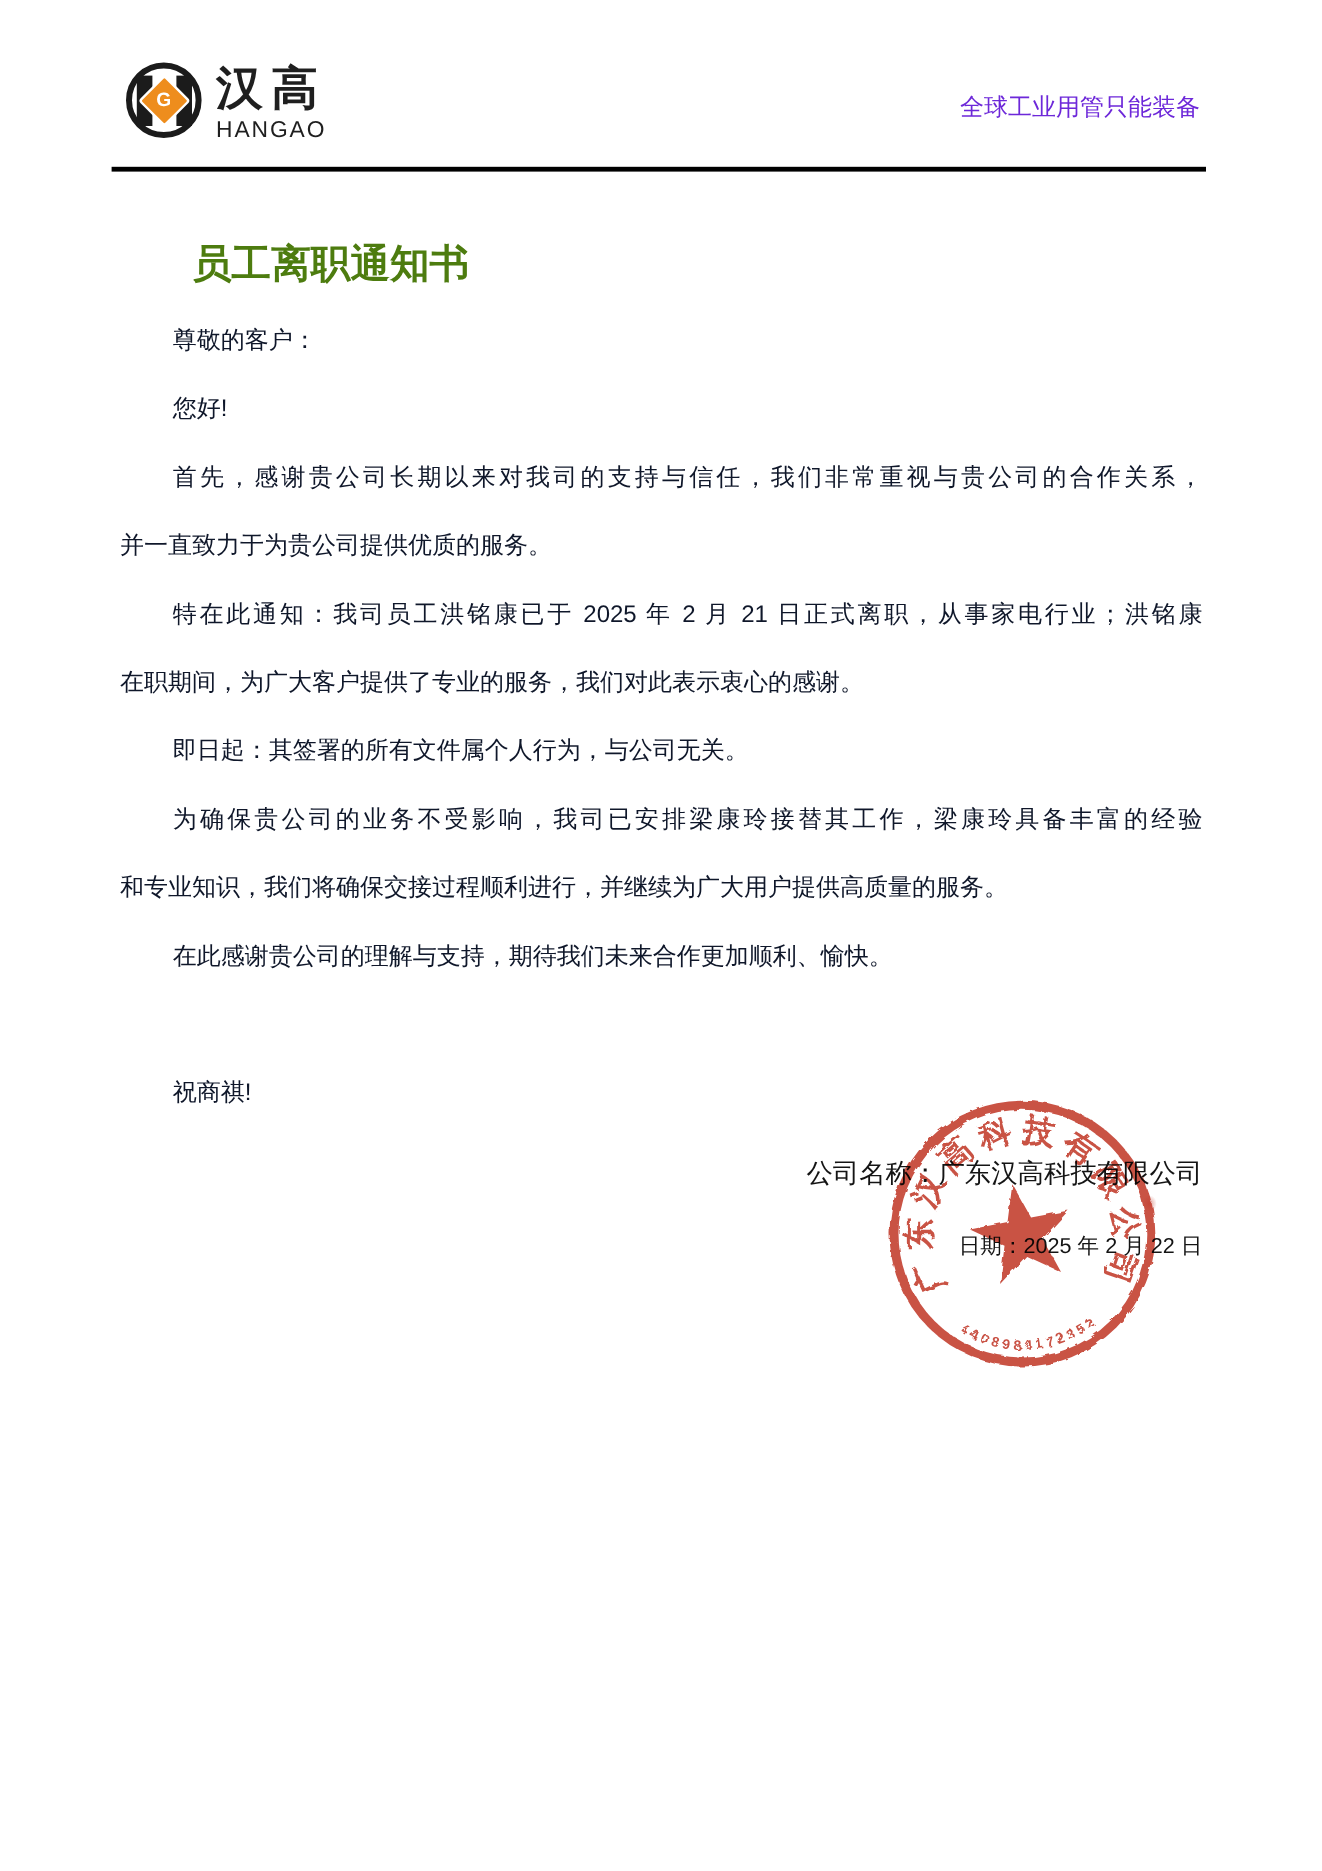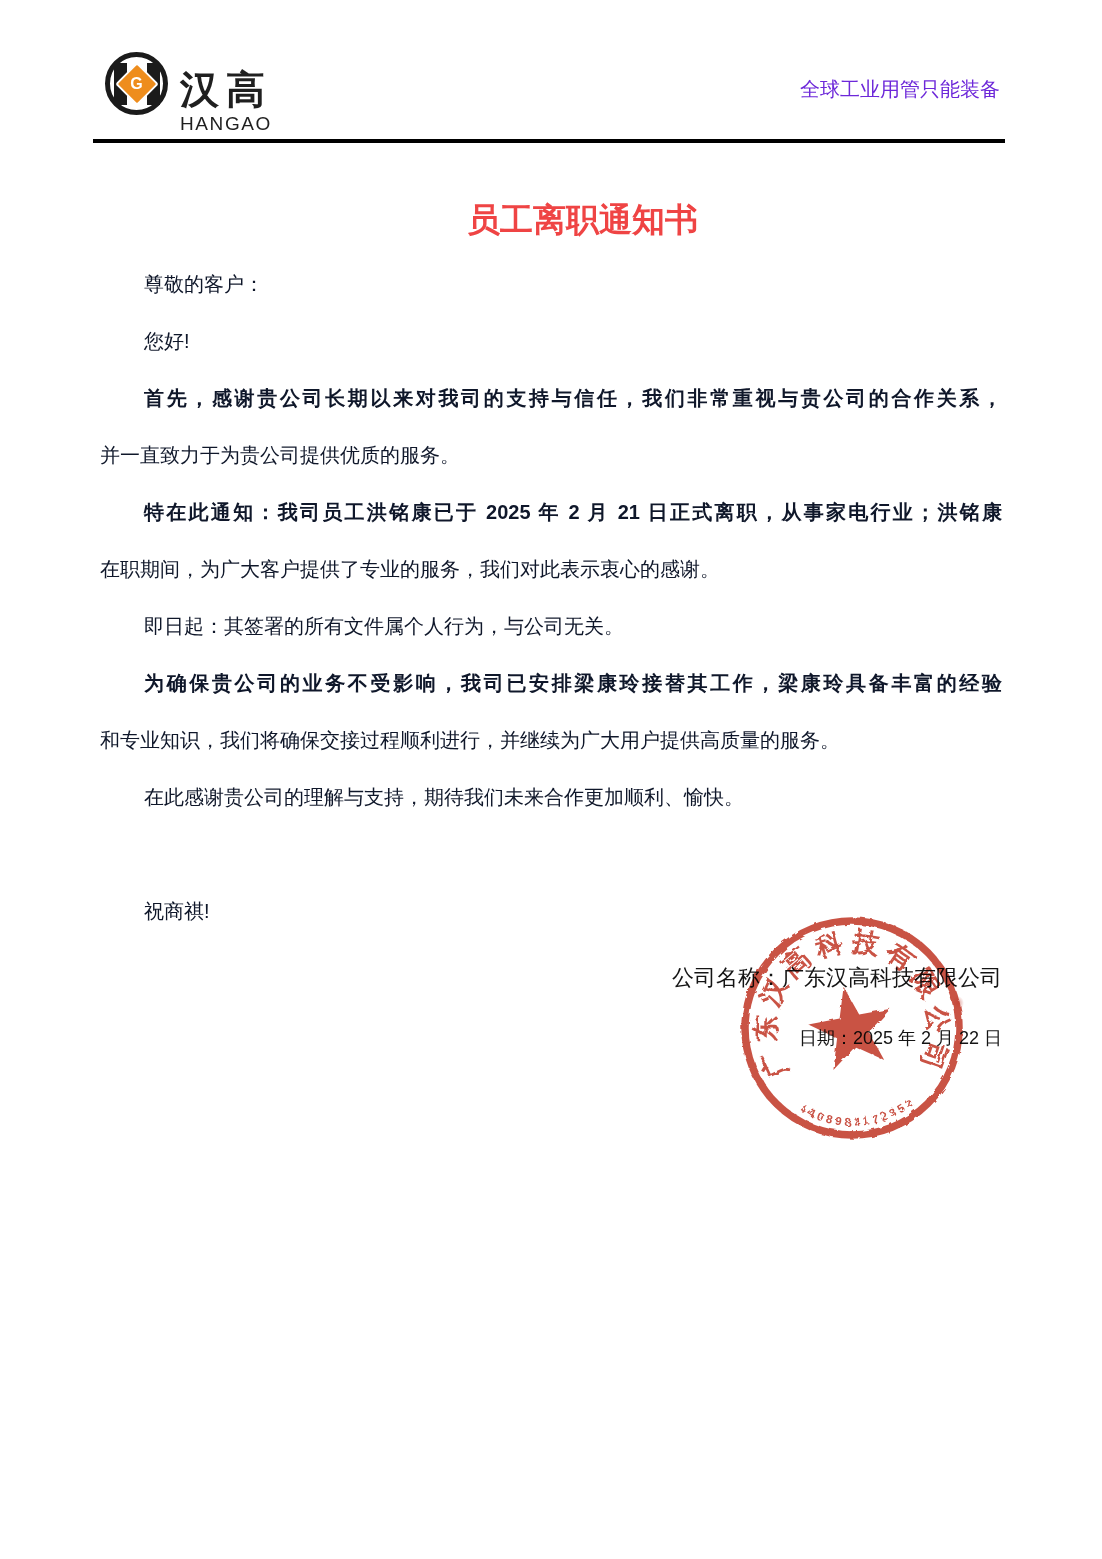--- a/index.html
+++ b/index.html
@@ -16,31 +16,31 @@
   .logo-bar.left { left:9px; }
   .logo-bar.right { right:9px; }
   .logo-diamond {
     position:absolute; left:50%; top:50%; width:27px; height:27px;
     background:#ee8d1d; border:2px solid #ffffff; border-radius:3px;
     transform:translate(-50%,-50%) rotate(45deg);
     display:flex; align-items:center; justify-content:center;
   }
   .logo-diamond .g { transform:rotate(-45deg); color:#ffffff; font-weight:bold; font-size:16px; line-height:1; }
   .logo-text { margin-left:11px; }
-  .logo-zh { font-size:39px; font-weight:bold; letter-spacing:7px; line-height:1; margin-top:18px; color:#1f1f1f; }
+  .logo-zh { font-size:39px; font-weight:bold; letter-spacing:7px; line-height:1; margin-top:3px; color:#1f1f1f; }
   .logo-en { font-size:19px; font-weight:normal; letter-spacing:1.6px; color:#1f1f1f; margin-top:4px; }
   .tagline { position:absolute; right:102px; top:76px; font-size:20px; color:#6d28d9; }
   .rule { position:absolute; left:93px; top:139px; width:912px; height:3.5px; background:#000000; }
   
-  .title { position:absolute; left:160px; width:845px; top:198px; margin:0; text-align:center; font-size:33px; font-weight:bold; color:#ef4444; }
+  .title { position:absolute; left:160px; width:845px; top:198px; margin:0; text-align:left; font-size:33px; font-weight:bold; color:#4d7c0f; }
   
   .body { position:absolute; left:100px; top:256px; width:902px; font-size:20px; color:#0f172a; }
   .line { height:57px; line-height:57px; }
   .ind { text-indent:44px; }
-  .just { text-align:justify; text-align-last:justify;font-weight:bold; }
+  .just { text-align:justify; text-align-last:justify; }
   .spacer { height:57px; }
   
   .sig-company { position:absolute; right:100px; top:949px; height:57px; line-height:57px; font-size:22px; }
   .sig-date { position:absolute; right:100px; top:1010px; height:57px; line-height:57px; font-size:18px; }
   
   .stamp { position:absolute; left:737px; top:913px; width:230px; height:230px; mix-blend-mode:multiply; opacity:0.88; }
   .smudge { position:absolute; left:952px; top:996px; width:12px; height:14px; border-radius:50%;
             background:radial-gradient(closest-side, rgba(193,58,44,.5), rgba(193,58,44,0)); }
 </style>
 </head>

